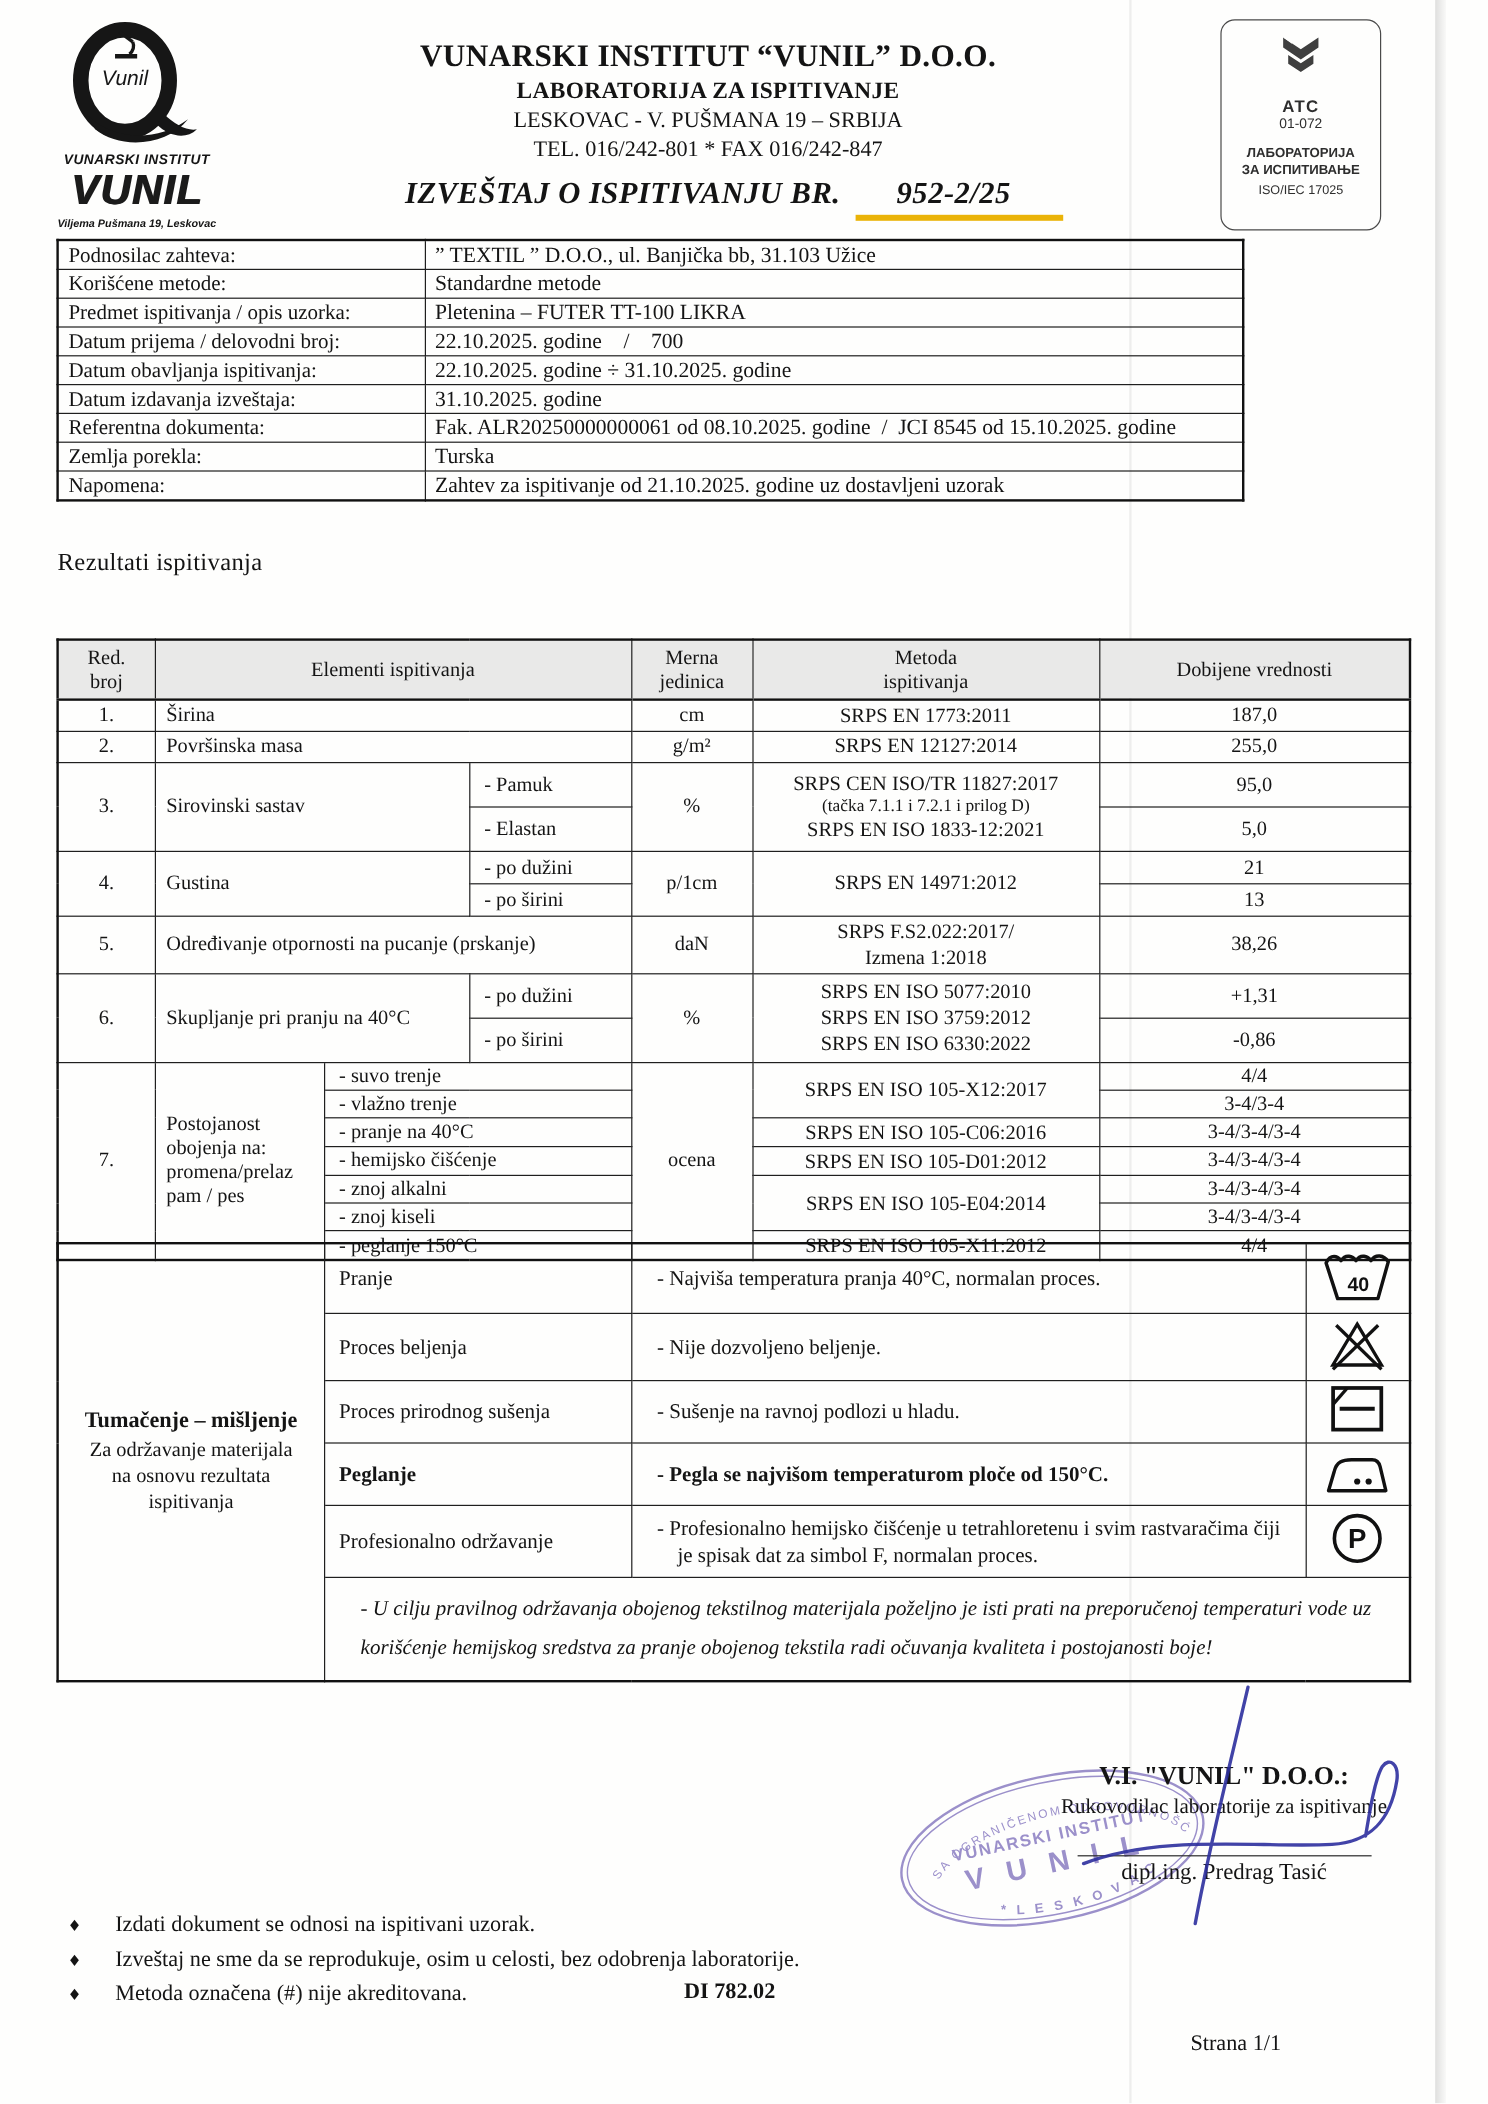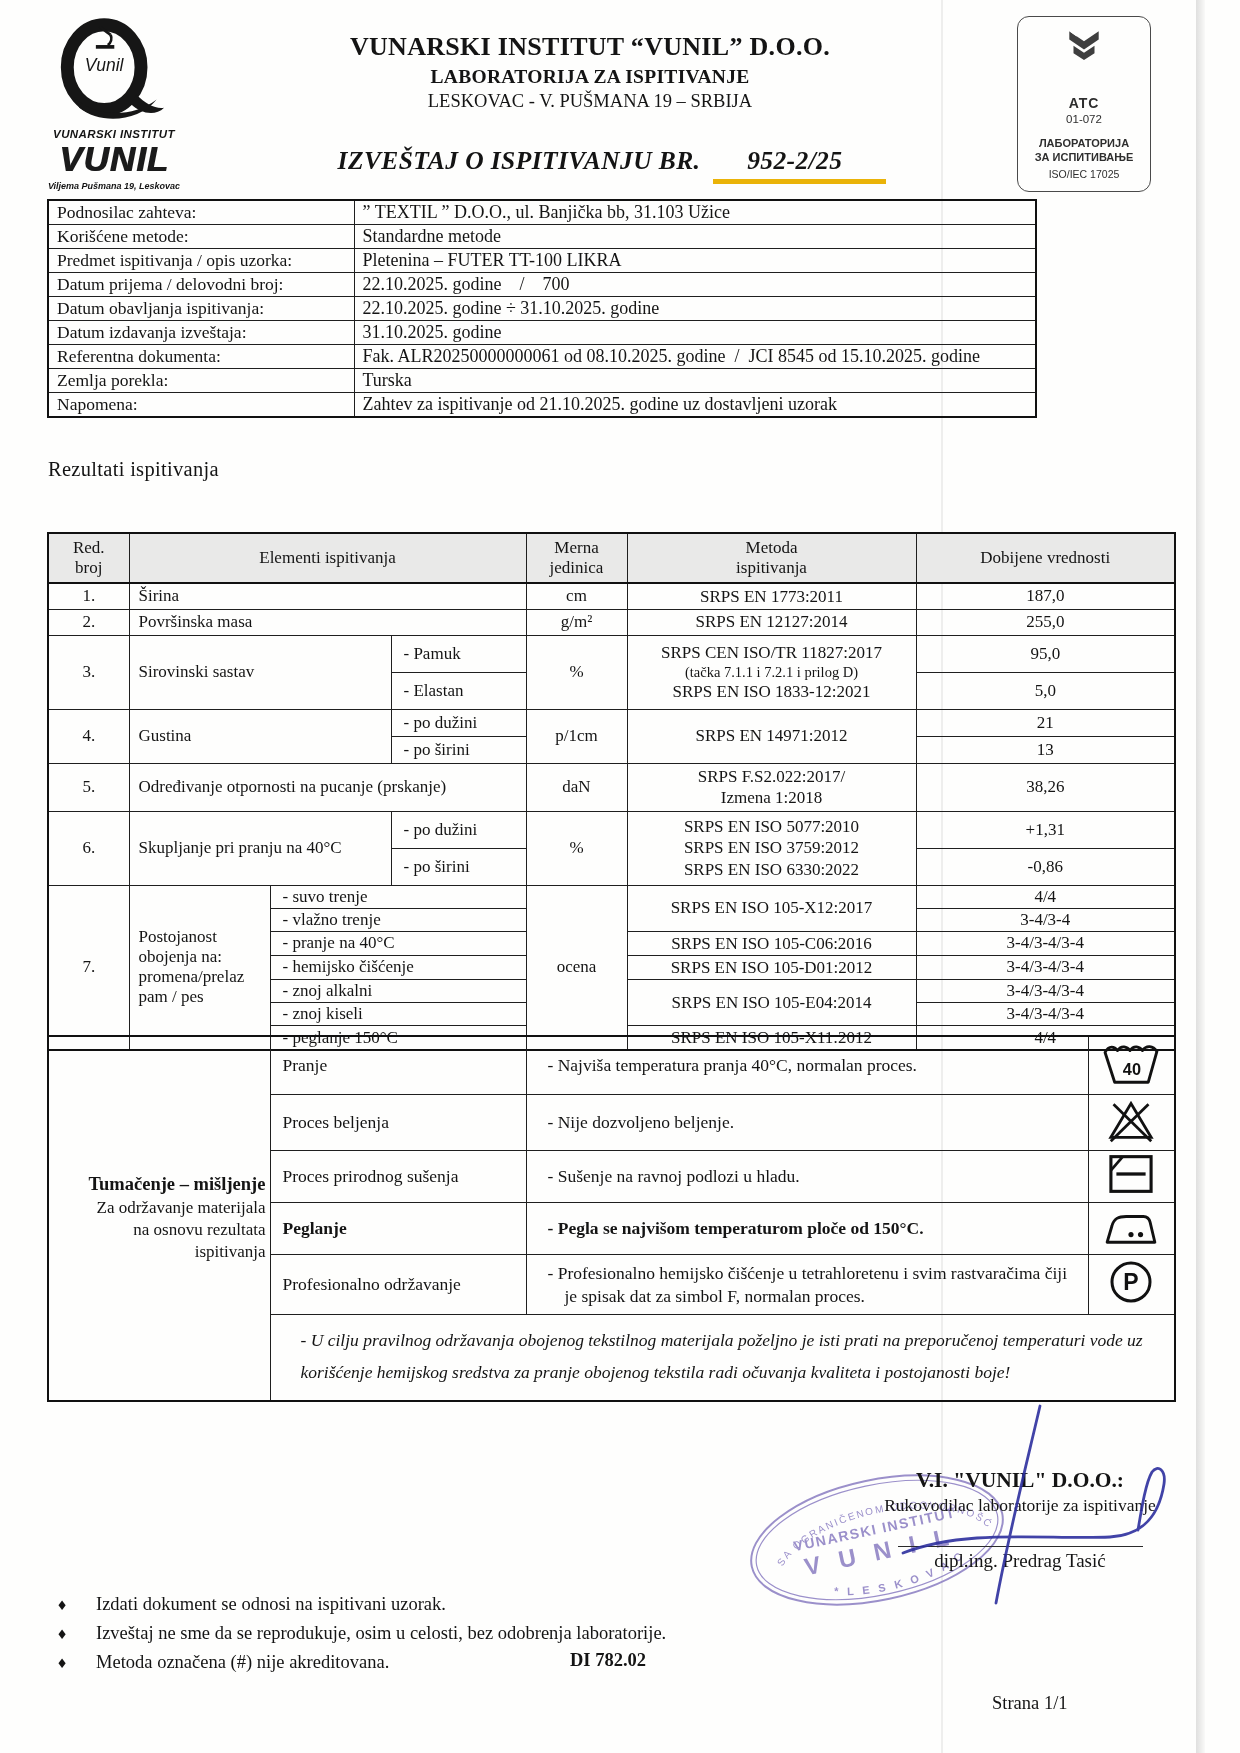--- a/index.html
+++ b/index.html
@@ -14,21 +14,21 @@
   .inst-label{position:absolute;left:30px;top:128px;width:168px;text-align:center;font-family:"Liberation Sans",sans-serif;font-weight:bold;font-style:italic;font-size:11.5px;letter-spacing:.4px;}
   .brand-logo{position:absolute;left:30px;top:139px;width:168px;text-align:center;font-family:"Liberation Sans",sans-serif;font-weight:bold;font-style:italic;font-size:35px;letter-spacing:1px;color:#1b1b1b;text-shadow:1px 0 0 #1b1b1b;}
   .addr-label{position:absolute;left:30px;top:181px;width:168px;text-align:center;font-family:"Liberation Sans",sans-serif;font-weight:bold;font-style:italic;font-size:9px;}
   .org-block{position:absolute;left:270px;top:32px;width:640px;text-align:center;}
   .org-name{font-size:26px;font-weight:bold;letter-spacing:.3px;}
   .org-lab{font-size:19.5px;font-weight:bold;margin-top:4px;letter-spacing:.3px;}
   .org-addr,.org-tel{font-size:18.5px;margin-top:3px;}
   .report-title{position:absolute;left:282px;top:146px;width:660px;text-align:center;font-size:25.5px;font-weight:bold;font-style:italic;letter-spacing:.4px;}
   .rep-num{display:inline-block;border-bottom:5px solid #eab308;padding:0 44px 3px 34px;margin-left:6px;}
   .badge{position:absolute;left:1017px;top:16px;width:134px;height:176px;border:1.6px solid #4a4a4a;border-radius:12px;text-align:center;font-family:"Liberation Sans",sans-serif;box-sizing:border-box;padding-top:10px;color:#2e2e2e;}
-  .badge-acr{font-weight:bold;font-size:14px;letter-spacing:1px;margin-top:20px;}
+  .badge-acr{font-weight:bold;font-size:14px;letter-spacing:1px;margin-top:4px;}
   .badge-code{font-size:11.5px;margin-top:2px;}
   .badge-l1{font-weight:bold;font-size:11px;margin-top:12px;line-height:1.25;}
   .badge-l2{font-weight:bold;font-size:11px;line-height:1.25;}
   .badge-l3{font-size:10.5px;margin-top:3px;}
 
   
   table{border-collapse:collapse;position:absolute;table-layout:fixed;}
   td{border:1.5px solid #1f1f1f;vertical-align:middle;overflow:hidden;}
 
   .info-table{left:47px;top:199px;width:988px;border:2.5px solid #111;}
@@ -42,21 +42,21 @@
   .res-table tr.hdr td{border-bottom:2.4px solid #111;background:#e9e9e8;height:46px;line-height:1.2;}
   .res-table td.l{text-align:left;padding-left:9px;}
   .res-table td.sub{text-align:left;padding-left:12px;}
   .m{font-size:16.5px;line-height:1.25;}
   .small{font-size:14.5px;}
   .pre{white-space:pre-line;}
   tr.h26{height:26px;} tr.h37{height:37px;} tr.h27{height:27px;} tr.h48{height:48px;} tr.h22{height:22px;}
 
   .care-table{left:47px;top:1035px;width:1127px;border:2.5px solid #111;}
   .care-table td{font-size:17.5px;}
-  td.tum{text-align:right;padding:4px;}
+  td.tum{text-align:center;padding:4px;}
   .tum-title{font-weight:bold;font-size:18.5px;}
   .tum-sub{font-size:17px;line-height:1.3;margin-top:2px;}
   td.proc{padding-left:12px;}
   td.desc{padding:4px 10px 4px 38px;text-indent:-17px;line-height:1.3;}
   td.sym{text-align:center;padding:2px;}
   tr.cr1{height:54px;} tr.cr2{height:48px;} tr.cr3{height:46px;} tr.cr4{height:46px;font-weight:bold;} tr.cr5{height:60px;}
   .note{font-style:italic;font-size:17.5px;line-height:1.8;padding:10px 24px 12px 30px;}
 
   
   .sig-block{position:absolute;left:855px;top:1468px;width:330px;text-align:center;}
@@ -97,20 +97,21 @@
     <text x="63" y="66" font-size="19" text-anchor="middle" fill="#161616" font-style="italic" font-family="Liberation Serif,serif">Vunil</text>
   </svg>
   <div class="inst-label">VUNARSKI INSTITUT</div>
   <div class="brand-logo">VUNIL</div>
   <div class="addr-label">Viljema Pušmana 19, Leskovac</div>
 
   <div class="org-block">
     <div class="org-name">VUNARSKI INSTITUT “VUNIL” D.O.O.</div>
     <div class="org-lab">LABORATORIJA ZA ISPITIVANJE</div>
     <div class="org-addr">LESKOVAC - V. PUŠMANA 19 – SRBIJA</div>
+    <div class="org-tel">TEL. 016/242-801 * FAX  016/242-847</div>
   </div>
   <div class="report-title">
     <span>IZVEŠTAJ O ISPITIVANJU BR.</span>
     <span class="rep-num">952-2/25</span>
   </div>
 
   <div class="badge">
     <svg width="42" height="44" viewBox="0 0 40 40">
       <path d="M6,3 L20,12.5 L34,3 L34,11 L20,20.5 L6,11 Z" fill="#3f3f3f"></path>
       <path d="M10,17 L20,23.5 L30,17 L30,24 L20,30.5 L10,24 Z" fill="#3f3f3f"></path>

